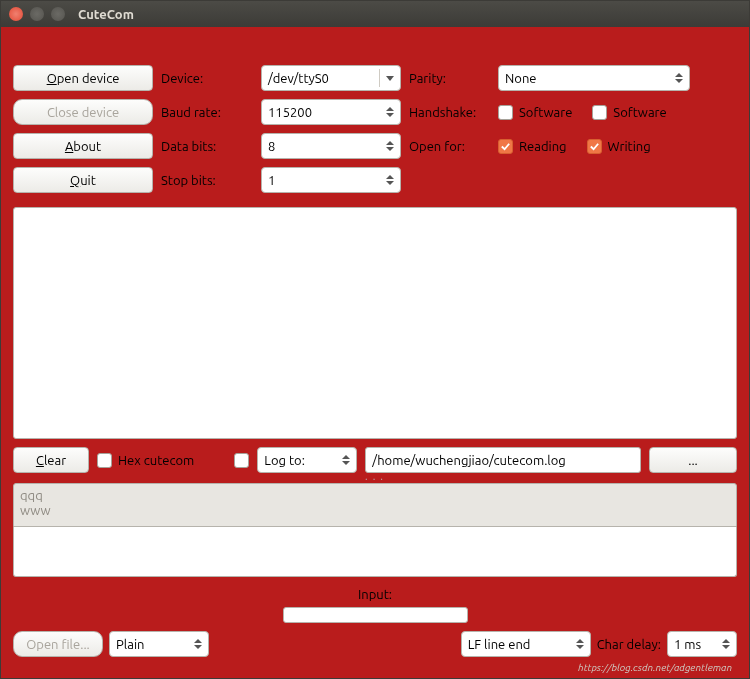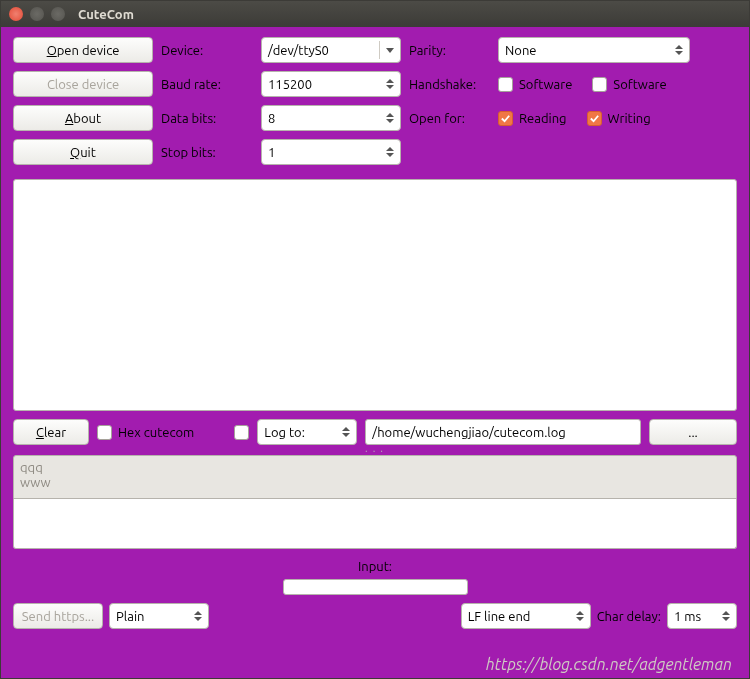--- a/index.html
+++ b/index.html
@@ -1,26 +1,26 @@
 <!DOCTYPE html>
 <html><head>
 <meta charset="utf-8">
 <style>
 * { box-sizing: border-box; font-family: Ubuntu, "Segoe UI", sans-serif; font-size: 13px; }
 body { margin: 0; background: #f2f1f0; }
-.window { width: 750px; height: 679px; background: #a21caf; border: 1px solid #3c3b37; }
+.window { width: 750px; height: 679px; background: #b91c1c; border: 1px solid #3c3b37; }
 .titlebar { height: 26px; background: linear-gradient(#4c4b46,#3c3b37); display: flex; align-items: center; padding: 0 8px; gap: 7px; }
 .wbtn { width: 14px; height: 14px; border-radius: 50%; display: inline-block; }
 .wbtn.close { background: radial-gradient(#f08070,#e24a35); }
 .wbtn.min, .wbtn.max { background: radial-gradient(#6b6a65,#55544f); }
 .title { color: #dfdbd2; margin-left: 6px; font-weight: bold; }
 .content { padding: 10px 12px; }
-.cfg { display: grid; grid-template-columns: 140px 80px 10px 140px 85px 192px; column-gap: 6px; row-gap: 8px; align-items: center; }
+.cfg { display: grid; grid-template-columns: 140px 80px 10px 140px 85px 192px; column-gap: 6px; row-gap: 8px; align-items: center; margin-top: 28px; }
 .btn { background: linear-gradient(#fdfdfc,#ecebe7); border: 1px solid #b6b3ac; border-radius: 4px; height: 26px; display: flex; align-items: center; justify-content: center; cursor: pointer; }
-.btn.disabled { color: #a8a49c; }
+.btn.disabled { color: #a8a49c; border-radius: 9px; }
 .lbl { padding-left: 2px; }
 .combo, .spin { background: #fff; border: 1px solid #b6b3ac; border-radius: 4px; height: 26px; display: flex; align-items: center; padding: 0 6px; position: relative; }
 .combo::after { content: ""; position: absolute; right: 6px; top: 10px; border-left: 4px solid transparent; border-right: 4px solid transparent; border-top: 5px solid #555; }
 .combo.split::before { content: ""; position: absolute; right: 20px; top: 3px; bottom: 3px; width: 1px; background: #cfcbc3; }
 .spin .arrows { position: absolute; right: 4px; top: 2px; bottom: 2px; width: 12px; display: flex; flex-direction: column; justify-content: center; gap: 2px; }
 .spin .arrows::before { content: ""; border-left: 4px solid transparent; border-right: 4px solid transparent; border-bottom: 4px solid #555; margin: 0 auto; }
 .spin .arrows::after { content: ""; border-left: 4px solid transparent; border-right: 4px solid transparent; border-top: 4px solid #555; margin: 0 auto; }
 .chkrow { display: flex; align-items: center; gap: 6px; }
 .chk { width: 15px; height: 15px; border: 1px solid #a6a29a; border-radius: 3px; background: #fff; display: inline-flex; align-items: center; justify-content: center; }
 .chk.orange { background: #f07746; border-color: #d85f30; }
@@ -33,21 +33,21 @@
 .row2 .spin.logto { width: 100px; }
 .row2 input.path { flex: 1; height: 26px; border: 1px solid #b6b3ac; border-radius: 3px; padding: 0 6px; background: #fff; }
 .row2 .btn.browse { width: 88px; }
 .grip { text-align: center; color: #bbb; font-size: 10px; height: 10px; letter-spacing: 2px; }
 .history { background: #e8e6e1; border: 1px solid #b6b3ac; border-top-left-radius: 3px; border-top-right-radius: 3px; padding: 4px 6px; color: #8f8b83; height: 44px; line-height: 15px; }
 .sendarea { background: #fff; border: 1px solid #b6b3ac; border-top: none; height: 50px; border-bottom-left-radius: 3px; border-bottom-right-radius: 3px; }
 .inputrow { margin-top: 10px; display: flex; align-items: center; gap: 6px; flex-direction: column; }
 .inputrow input { flex: 1; height: 24px; border: 1px solid #b6b3ac; border-radius: 3px; background: #fff; padding: 0 6px; }
 .bottom { margin-top: 8px; display: flex; align-items: center; gap: 6px; }
 .bottom .spacer { flex: 1; }
-.watermark { position: absolute; right: 18px; bottom: 6px; color: #cfcbc3; font-size: 16px; font-style: italic; margin-left: 29px; }
+.watermark { position: absolute; right: 18px; bottom: 6px; color: #cfcbc3; font-size: 10px; font-style: italic; margin-left: 29px; }
 </style>
 </head>
 <body>
 
 <div class="window">
   <div class="titlebar">
     <span class="wbtn close"></span>
     <span class="wbtn min"></span>
     <span class="wbtn max"></span>
     <span class="title">CuteCom</span>
@@ -163,21 +163,21 @@
     </div>
     <div class="sendarea"></div>
 
     <div class="inputrow">
       <span>Input:</span>
       <input style="">
     </div>
 
     <div class="bottom">
       <div class="btn disabled" style="width:90px">
-          <span>Send https...</span>
+          <span>Open file...</span>
         </div>
       <div class="spin" style="width:100px">
           <span>Plain</span>
           <span class="arrows"></span>
         </div>
       <div class="spacer"></div>
       <div class="spin" style="width:130px">
           <span>LF line end</span>
           <span class="arrows"></span>
         </div>

